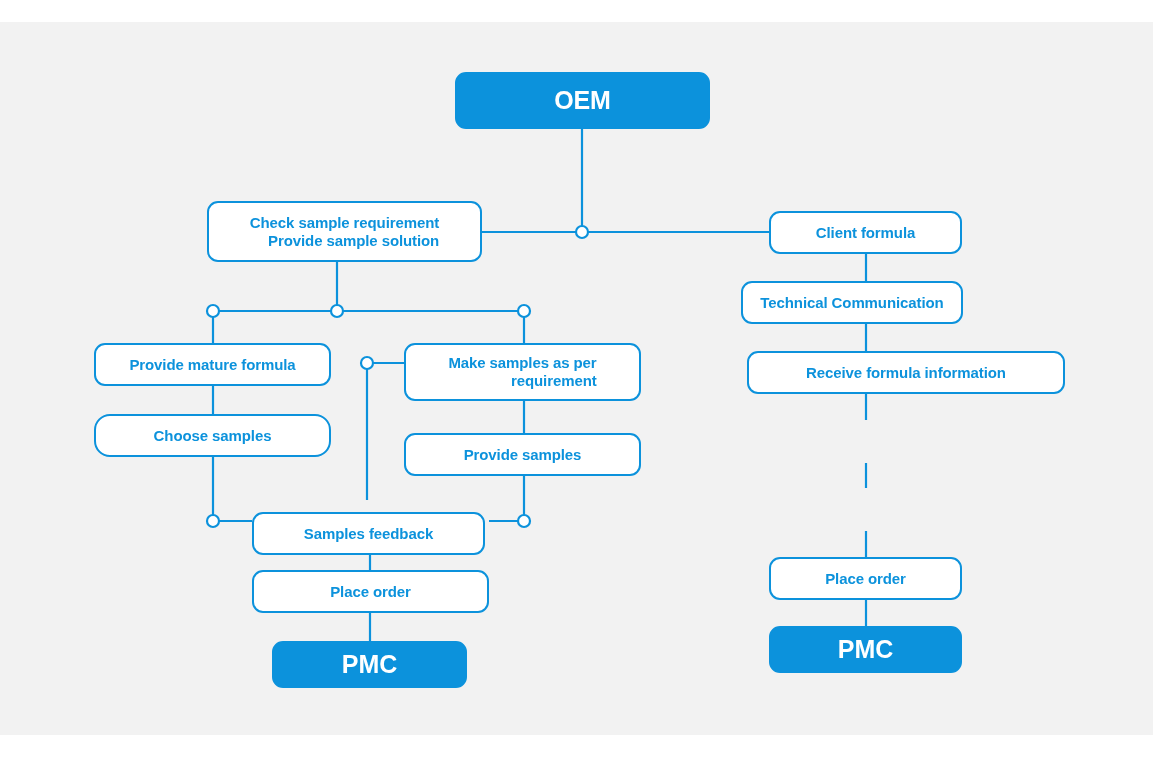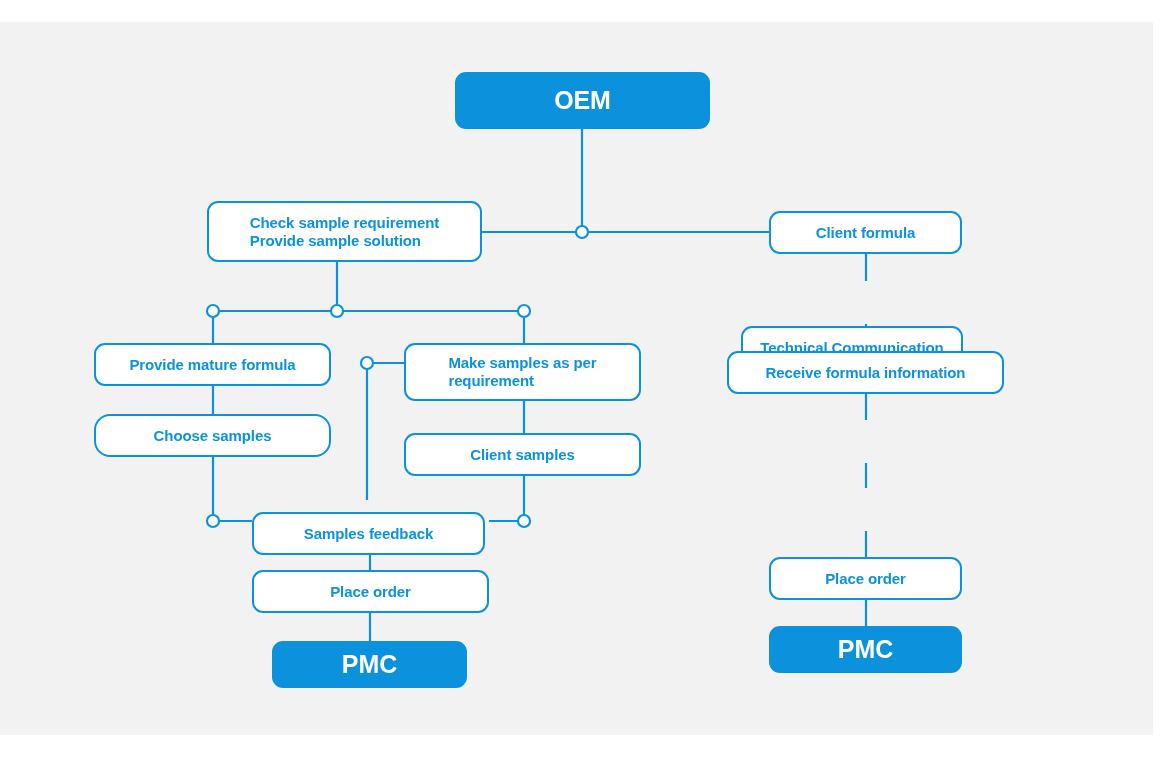--- a/index.html
+++ b/index.html
@@ -42,21 +42,21 @@
     width: 1153px;
     height: 713px;
     pointer-events: none;
   }
   .node {
     position: absolute;
     box-sizing: border-box;
     display: flex;
     align-items: center;
     justify-content: center;
-    text-align: left;
+    text-align: right;
     border-radius: 11px;
     line-height: 1.18;
     letter-spacing: -0.1px;
   }
   .node.process {
     background: #ffffff;
     border: 2px solid #0c92dc;
     color: #0c92dc;
     font-size: 15px;
     font-weight: bold;
@@ -128,38 +128,38 @@
           <span class="label">Provide mature formula</span>
         </div>
         <div class="node process" style="left: 94px; top: 392px; width: 237px; height: 43px; border-radius: 16px;">
           <span class="label">Choose samples</span>
         </div>
         <div class="node process" style="left: 404px; top: 321px; width: 237px; height: 58px;">
           <span class="label">Make samples as per
 requirement</span>
         </div>
         <div class="node process" style="left: 404px; top: 411px; width: 237px; height: 43px;">
-          <span class="label">Client samples</span>
+          <span class="label">Provide samples</span>
         </div>
         <div class="node process" style="left: 252px; top: 490px; width: 233px; height: 43px;">
           <span class="label">Samples feedback</span>
         </div>
         <div class="node process" style="left: 252px; top: 548px; width: 237px; height: 43px;">
           <span class="label">Place order</span>
         </div>
         <div class="node terminal" style="left: 272px; top: 619px; width: 195px; height: 47px;">
           <span class="label">PMC</span>
         </div>
         <div class="node process" style="left: 769px; top: 189px; width: 193px; height: 43px;">
           <span class="label">Client formula</span>
         </div>
-        <div class="node process" style="left: 741px; top: 259px; width: 222px; height: 43px; margin-top: 45px;">
+        <div class="node process" style="left: 741px; top: 259px; width: 222px; height: 43px;">
           <span class="label">Technical Communication</span>
         </div>
-        <div class="node process" style="left: 727px; top: 329px; width: 277px; height: 43px;">
+        <div class="node process" style="left: 747px; top: 329px; width: 318px; height: 43px;">
           <span class="label">Receive formula information</span>
         </div>
         <div class="node process" style="left: 769px; top: 535px; width: 193px; height: 43px;">
           <span class="label">Place order</span>
         </div>
         <div class="node terminal" style="left: 769px; top: 604px; width: 193px; height: 47px;">
           <span class="label">PMC</span>
         </div>
       </div>
 

